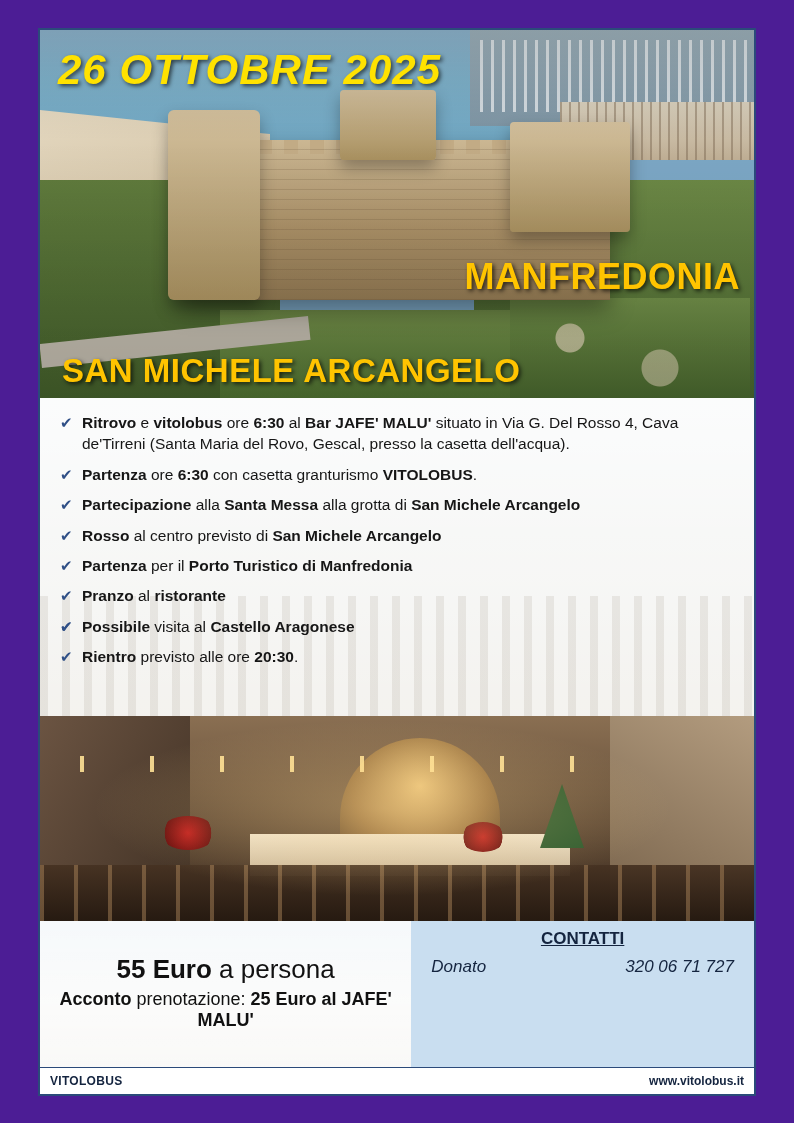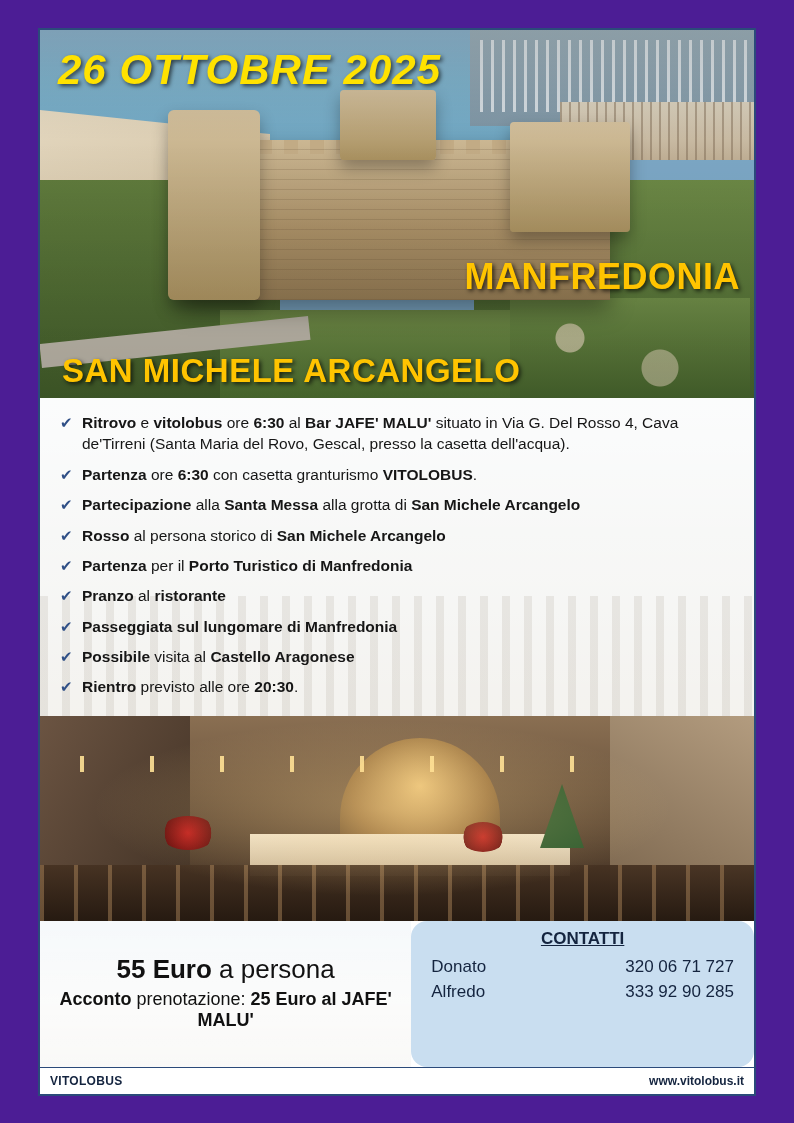--- a/index.html
+++ b/index.html
@@ -313,37 +313,37 @@
     color: #111;
     margin-top: 2px;
   }
 
   .contacts-col {
     position: relative;
     width: 48%;
     background: #c9def0;
     padding: 8px 16px 10px 16px;
     box-sizing: border-box;
-    border-radius: 16px;
   }
   .contacts-title {
     text-align: center;
     font-size: 17px;
     font-weight: bold;
     color: #14243f;
     text-decoration: underline;
     margin-bottom: 6px;
   }
   .contact-row {
     display: flex;
     justify-content: space-between;
     font-size: 17px;
     color: #14243f;
     line-height: 1.45;
     padding: 0 4px;
+    font-style: italic;
   }
   .contact-name { text-align: left; }
   .contact-num { text-align: left; }
 
   
   .footer {
     flex: 0 0 26px;
     background: #ffffff;
     border-top: 1px solid #2b4a7a;
     display: flex;
@@ -386,24 +386,24 @@
       <div class="hero-city">MANFREDONIA</div>
       <div class="hero-saint">SAN MICHELE ARCANGELO</div>
     </div>
 
     <div class="program">
       <div class="program-bg"></div>
       <ul class="program-list" id="program-list">
           <li><span class="bullet">✔</span><span class="b">Ritrovo</span><span> e </span><span class="b">vitolobus</span><span> ore </span><span class="b">6:30</span><span> al </span><span class="b">Bar JAFE' MALU'</span><span> situato in Via G. Del Rosso 4, Cava de'Tirreni (Santa Maria del Rovo, Gescal, presso la casetta dell'acqua).</span></li>
           <li><span class="bullet">✔</span><span class="b">Partenza</span><span> ore </span><span class="b">6:30</span><span> con casetta granturismo </span><span class="b">VITOLOBUS</span><span>.</span></li>
           <li><span class="bullet">✔</span><span class="b">Partecipazione</span><span> alla </span><span class="b">Santa Messa</span><span> alla grotta di </span><span class="b">San Michele Arcangelo</span></li>
-          <li><span class="bullet">✔</span><span class="b">Rosso</span><span> al persona storico di </span><span class="b">San Michele Arcangelo</span></li>
+          <li><span class="bullet">✔</span><span class="b">Rosso</span><span> al centro previsto di </span><span class="b">San Michele Arcangelo</span></li>
           <li><span class="bullet">✔</span><span class="b">Partenza</span><span> per il </span><span class="b">Porto Turistico di Manfredonia</span></li>
           <li><span class="bullet">✔</span><span class="b">Pranzo</span><span> al </span><span class="b">ristorante</span></li>
-          <li><span class="bullet">✔</span><span class="b">Passeggiata sul lungomare di Manfredonia</span></li>
+          <li><span class="bullet">✔</span></li>
           <li><span class="bullet">✔</span><span class="b">Possibile</span><span> visita al </span><span class="b">Castello Aragonese</span></li>
           <li><span class="bullet">✔</span><span class="b">Rientro</span><span> previsto alle ore </span><span class="b">20:30</span><span>.</span></li>
         </ul>
     </div>
 
     <div class="grotto">
       <div class="g-wallL"></div>
       <div class="g-wallR"></div>
       <div class="g-center"></div>
       <div class="g-apse"></div>
@@ -429,24 +429,20 @@
         </div>
       </div>
 
       <div class="contacts-col">
         <div class="contacts-title">CONTATTI</div>
         <div id="contacts-list">
             <div class="contact-row">
               <span class="contact-name">Donato</span>
               <span class="contact-num">320 06 71 727</span>
             </div>
-            <div class="contact-row">
-              <span class="contact-name">Alfredo</span>
-              <span class="contact-num">333 92 90 285</span>
-            </div>
           </div>
       </div>
     </div>
 
     <div class="footer">
       <span class="left">VITOLOBUS</span>
       <span class="right">www.vitolobus.it</span>
     </div>
 
   </div>

